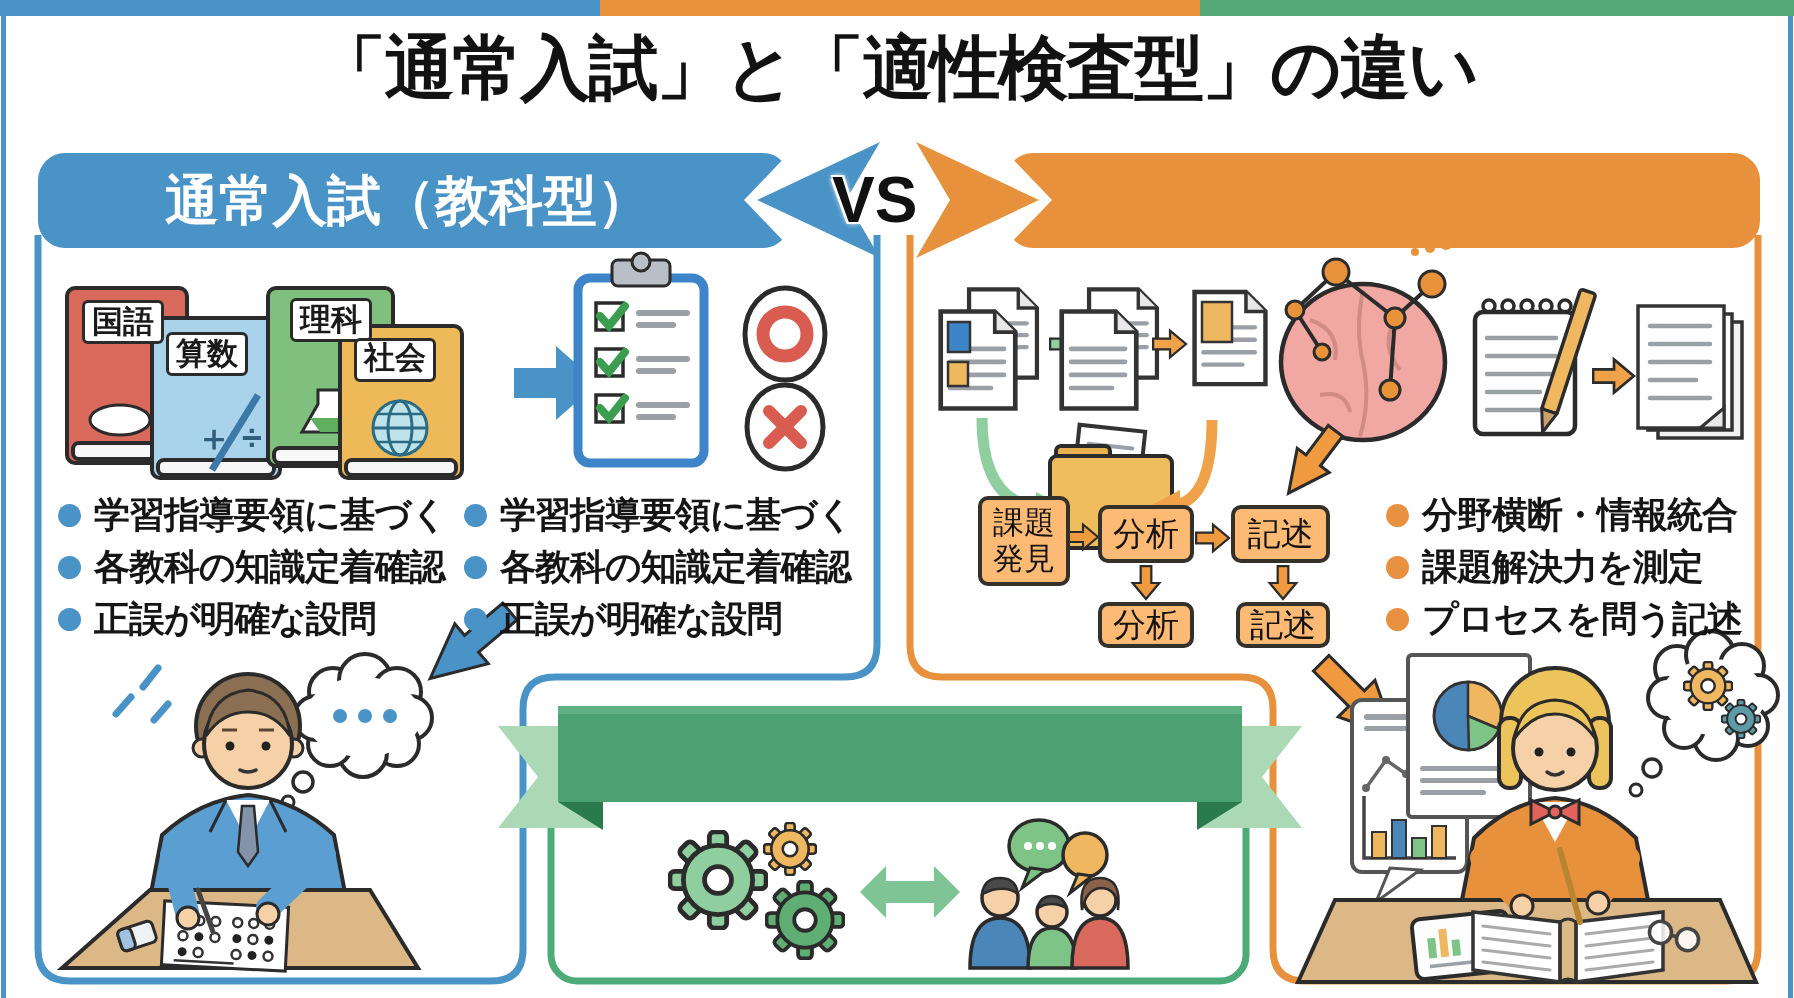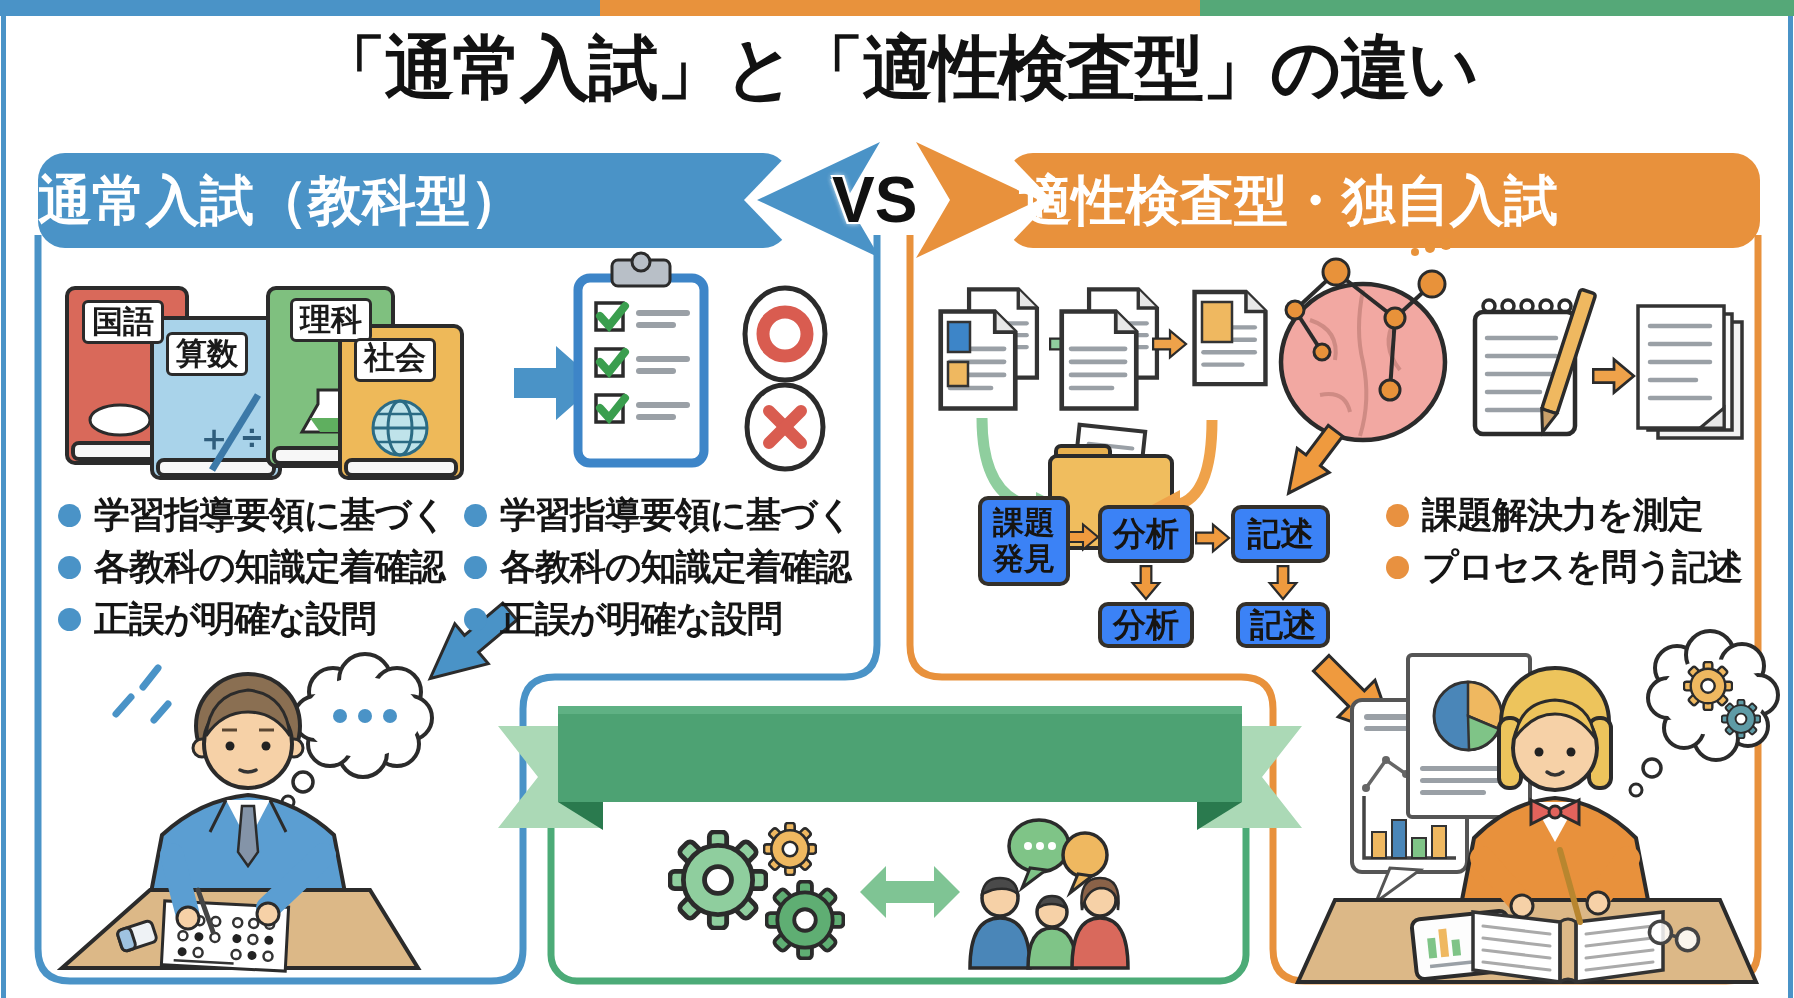--- a/index.html
+++ b/index.html
@@ -10,40 +10,40 @@
   .topbar .seg{height:16px;}
   .seg.b{width:600px;background:#4A93C7;}
   .seg.o{width:600px;background:#E8923C;}
   .seg.g{width:594px;background:#55A878;}
   .edge{position:absolute;top:16px;bottom:0;width:5px;background:#4A93C7;}
   .edge.l{left:1px;} .edge.r{right:1px;}
   
   .main-title{position:absolute;left:0;top:22px;width:1794px;text-align:center;
     font-size:70px;font-weight:900;color:#121212;letter-spacing:-2px;}
   
-  .banner-label{position:absolute;top:153px;height:95px;line-height:95px;text-align:left;
+  .banner-label{position:absolute;top:153px;height:95px;line-height:95px;text-align:center;
     color:#ffffff;font-size:54px;font-weight:900;letter-spacing:0px;}
   .banner-label.left{left:38px;width:740px;}
   .banner-label.right{left:1018px;width:742px;}
   .vs{position:absolute;left:832px;top:156px;width:130px;height:88px;line-height:88px;
     font-size:64px;font-weight:900;color:#111;
     text-shadow:0 0 6px #fff,0 0 6px #fff,2px 2px 0 #fff,-2px -2px 0 #fff,2px -2px 0 #fff,-2px 2px 0 #fff;}
   
   .book-label{position:absolute;background:#ffffff;border:3px solid #2b2b2b;border-radius:6px;
     font-size:31px;font-weight:900;color:#1a1a1a;padding:2px 7px;line-height:1.1;white-space:nowrap;}
   
   .bullets{position:absolute;display:flex;flex-direction:column;}
   .brow{display:flex;align-items:center;height:52px;}
   .dot{width:23px;height:23px;border-radius:50%;margin-right:13px;flex:0 0 auto;}
   .dot.blue{background:#4A93C7;} .dot.orange{background:#E89140;}
   .btext{font-size:36px;font-weight:700;color:#151515;white-space:nowrap;letter-spacing:-1px;}
   
-  .fbox{position:absolute;background:#3b82f6;border:4px solid #34302a;border-radius:10px;
+  .fbox{position:absolute;background:#fdba74;border:4px solid #34302a;border-radius:10px;
     display:flex;align-items:center;justify-content:center;box-sizing:border-box;
-    font-size:33px;font-weight:700;color:#161412;}
+    font-size:33px;font-weight:400;color:#161412;}
   .fbox .wrap2{width:70px;line-height:1.15;word-break:break-all;text-align:center;font-size:31px;}
   
   .ribbon-label{position:absolute;left:558px;top:706px;width:684px;height:96px;line-height:96px;
     text-align:center;color:#ffffff;font-size:54px;font-weight:900;letter-spacing:2px;}
   svg.art{position:absolute;left:0;top:0;}
 </style>
 </head>
 <body>
 
 <div class="stage">
@@ -494,21 +494,20 @@
       <path d="M1082,910 Q1078,878 1100,878 Q1122,878 1118,910 Q1118,888 1100,888 Q1086,890 1082,910 Z" fill="#8A6248" stroke="#2b2b2b" stroke-width="2.5"></path>
       <path d="M1072,968 Q1072,918 1100,918 Q1128,918 1128,968 Z" fill="#D9695C" stroke="#2b2b2b" stroke-width="3.5"></path>
     </g>
 
     <text x="196" y="450" font-size="36" font-weight="bold" fill="#2F5D7C" font-family="Liberation Sans, DejaVu Sans, sans-serif">＋ ÷</text>
   </svg>
 
   <div class="main-title">「通常入試」と「適性検査型」の違い</div>
 
   <div class="banner-label left">通常入試（教科型）</div>
-  <div class="banner-label right">適性検査型・独自入試</div>
   <div class="vs">VS</div>
 
   <div class="book-label" style="left:82px;top:300px;">国語</div>
   <div class="book-label" style="left:166px;top:332px;">算数</div>
   <div class="book-label" style="left:290px;top:298px;">理科</div>
   <div class="book-label" style="left:354px;top:338px;font-family:Liberation Mono, monospace;">社会</div>
 
   <div class="bullets" style="left:58px;top:489px;">
     <div class="brow">
         <span class="dot blue"></span>
@@ -532,20 +531,24 @@
         <span class="dot blue"></span>
         <span class="btext">各教科の知識定着確認</span>
       </div>
     <div class="brow">
         <span class="dot blue"></span>
         <span class="btext">正誤が明確な設問</span>
       </div>
   </div>
 
   <div class="bullets" style="left:1386px;top:489px;">
+    <div class="brow">
+        <span class="dot orange"></span>
+        <span class="btext">分野横断・情報統合</span>
+      </div>
     <div class="brow">
         <span class="dot orange"></span>
         <span class="btext">課題解決力を測定</span>
       </div>
     <div class="brow">
         <span class="dot orange"></span>
         <span class="btext">プロセスを問う記述</span>
       </div>
   </div>
 

